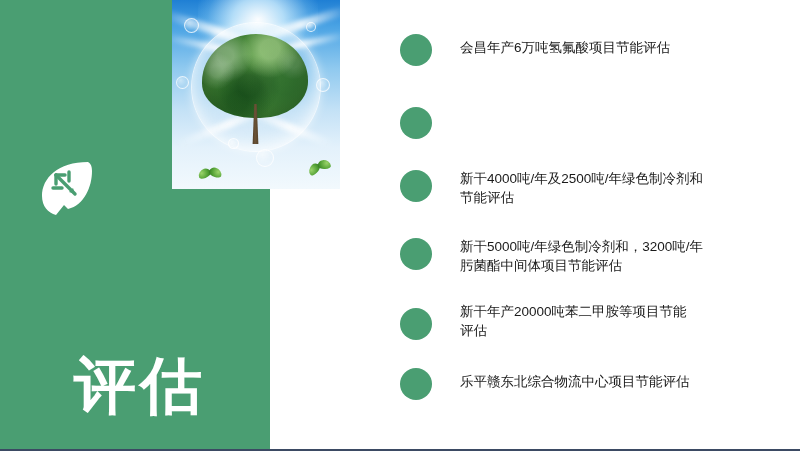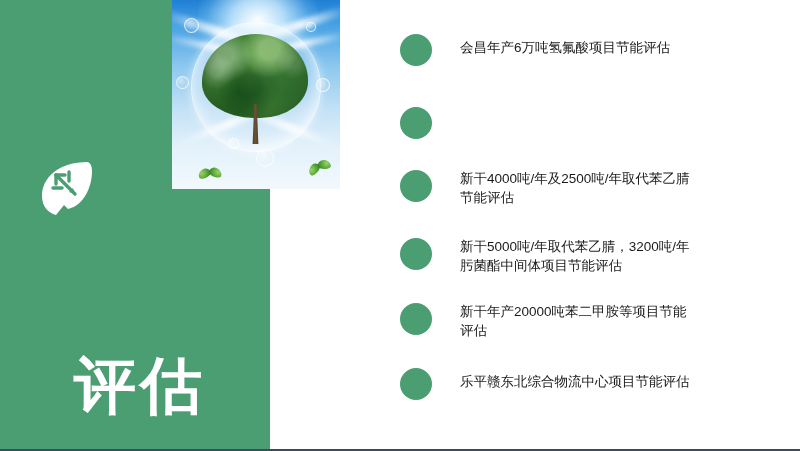--- a/index.html
+++ b/index.html
@@ -286,29 +286,29 @@
   <div class="bullet-list">
       <div class="bullet-row" style="top: 34px;">
         <div class="bullet-dot" style="background: rgb(74, 158, 114);"></div>
         <div class="bullet-text" style="margin-top: 4px; color: rgb(26, 26, 26);">会昌年产6万吨氢氟酸项目节能评估</div>
       </div>
       <div class="bullet-row" style="top: 107px;">
         <div class="bullet-dot" style="background: rgb(74, 158, 114);"></div>
       </div>
       <div class="bullet-row" style="top: 170px;">
         <div class="bullet-dot" style="background: rgb(74, 158, 114);"></div>
-        <div class="bullet-text" style="margin-top: -1px; color: rgb(26, 26, 26);">新干4000吨/年及2500吨/年取代苯乙腈
+        <div class="bullet-text" style="margin-top: -1px; color: rgb(26, 26, 26);">新干4000吨/年及2500吨/年绿色制冷剂和
 节能评估</div>
       </div>
       <div class="bullet-row" style="top: 238px;">
         <div class="bullet-dot" style="background: rgb(74, 158, 114);"></div>
-        <div class="bullet-text" style="margin-top: -1px; color: rgb(26, 26, 26);">新干5000吨/年取代苯乙腈，3200吨/年
+        <div class="bullet-text" style="margin-top: -1px; color: rgb(26, 26, 26);">新干5000吨/年绿色制冷剂和，3200吨/年
 肟菌酯中间体项目节能评估</div>
       </div>
-      <div class="bullet-row" style="top: 303px;">
+      <div class="bullet-row" style="top: 303px; align-items: flex-end;">
         <div class="bullet-dot" style="background: rgb(74, 158, 114);"></div>
         <div class="bullet-text" style="margin-top: -1px; color: rgb(26, 26, 26);">新干年产20000吨苯二甲胺等项目节能
 评估</div>
       </div>
       <div class="bullet-row" style="top: 368px;">
         <div class="bullet-dot" style="background: rgb(74, 158, 114);"></div>
         <div class="bullet-text" style="margin-top: 4px; color: rgb(26, 26, 26);">乐平赣东北综合物流中心项目节能评估</div>
       </div>
     </div>
 

